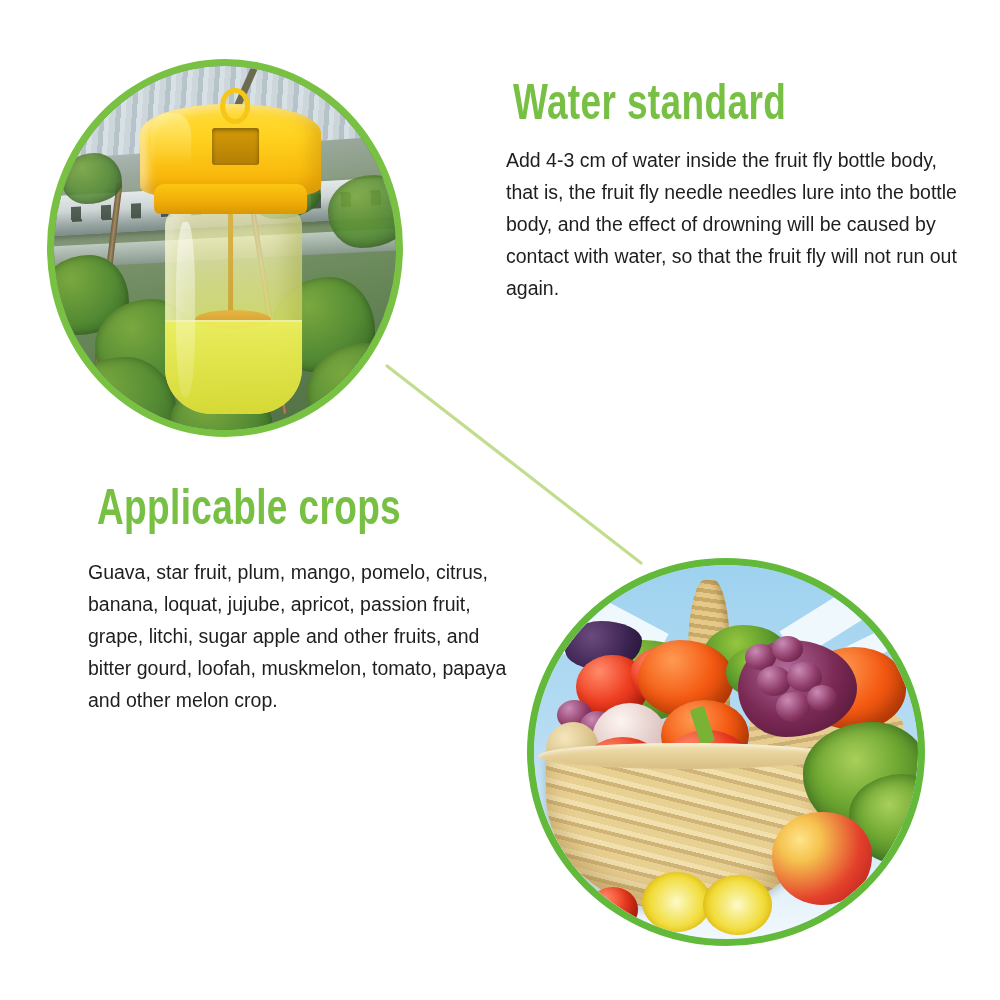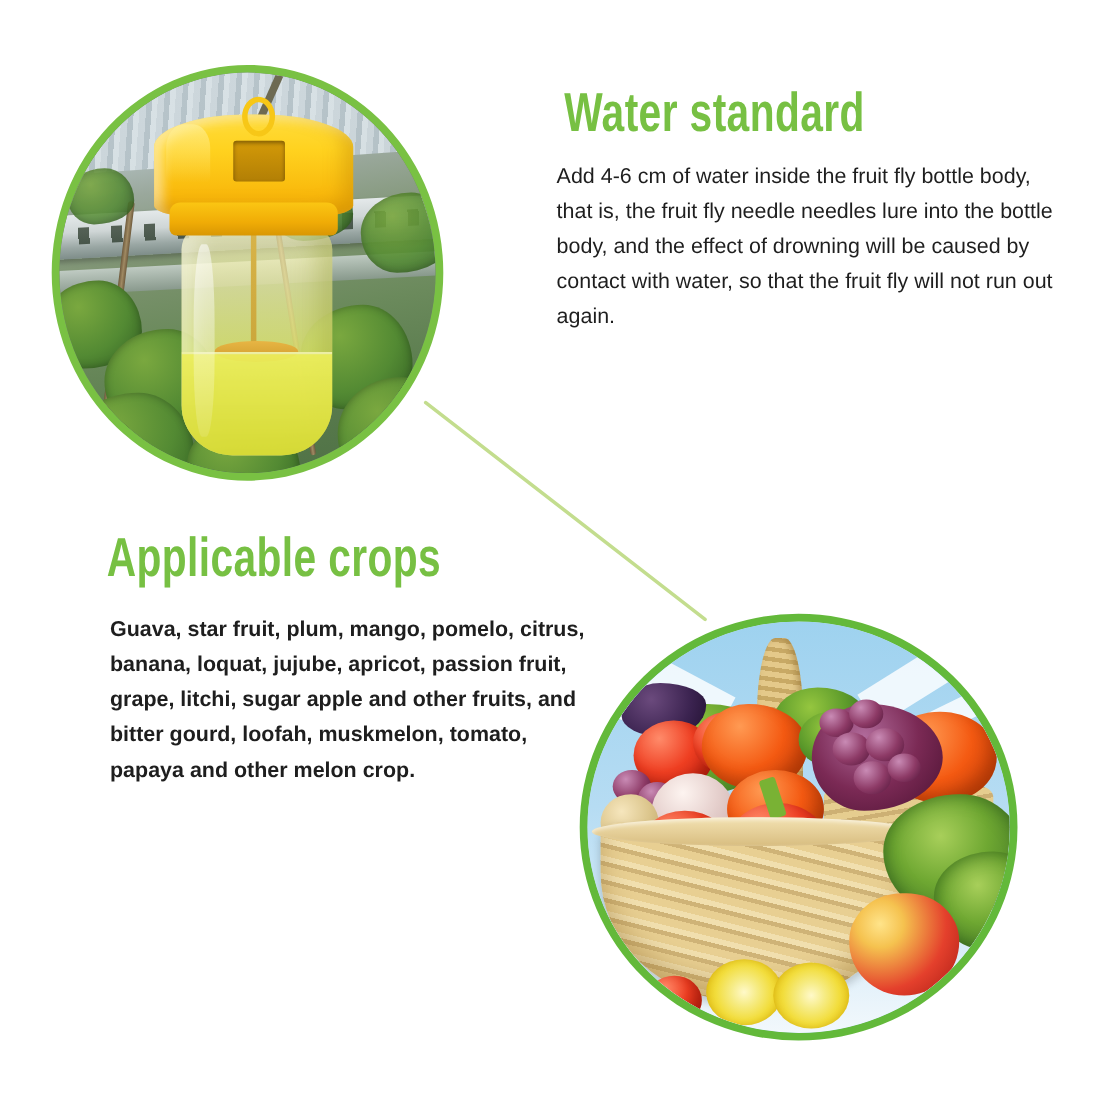--- a/index.html
+++ b/index.html
@@ -382,21 +382,21 @@
     color: #1e1e1e;
     font-size: 19.5px;
     line-height: 32px;
     font-family: "Liberation Sans", sans-serif;
   }
 
   #water-heading { left: 513px; top: 77px; font-size: 50px; }
   #water-copy    { left: 506px; top: 144px; width: 462px; }
 
   #crops-heading { left: 97px; top: 482px; font-size: 50px; }
-  #crops-copy    { left: 100px; top: 556px; width: 432px; font-weight: bold; }
+  #crops-copy    { left: 88px; top: 556px; width: 432px; }
 </style>
 </head>
 <body>
 
 <div class="stage">
 
   <svg class="connector" viewBox="0 0 1000 1000" xmlns="http://www.w3.org/2000/svg">
     <line x1="387" y1="366" x2="641" y2="563" stroke="#c3dd8e" stroke-width="3.2" stroke-linecap="round"></line>
   </svg>
 
@@ -481,18 +481,18 @@
       <div class="veg cabbage" style="left:70%;top:42%;width:34%;height:30%;"></div>
       <div class="veg cabbage" style="left:82%;top:56%;width:26%;height:24%;"></div>
       <div class="veg apple" style="left:62%;top:66%;width:26%;height:25%;"></div>
       <div class="veg lemon-half" style="left:28%;top:82%;width:18%;height:16%;"></div>
       <div class="veg lemon-half" style="left:44%;top:83%;width:18%;height:16%;"></div>
       <div class="veg tomato" style="left:14%;top:86%;width:13%;height:12%;"></div>
     </div>
   </div>
 
   <div class="headline" id="water-heading">Water standard</div>
-  <div class="body-copy" id="water-copy">Add 4-6 cm of water inside the fruit fly bottle body, that is, the fruit fly needle needles lure into the bottle body, and the effect of drowning will be caused by contact with water, so that the fruit fly will not run out again.</div>
+  <div class="body-copy" id="water-copy">Add 4-3 cm of water inside the fruit fly bottle body, that is, the fruit fly needle needles lure into the bottle body, and the effect of drowning will be caused by contact with water, so that the fruit fly will not run out again.</div>
 
   <div class="headline" id="crops-heading">Applicable crops</div>
   <div class="body-copy" id="crops-copy">Guava, star fruit, plum, mango, pomelo, citrus, banana, loquat, jujube, apricot, passion fruit, grape, litchi, sugar apple and other fruits, and bitter gourd, loofah, muskmelon, tomato, papaya and other melon crop.</div>
 
 </div>
 
 </body></html>

